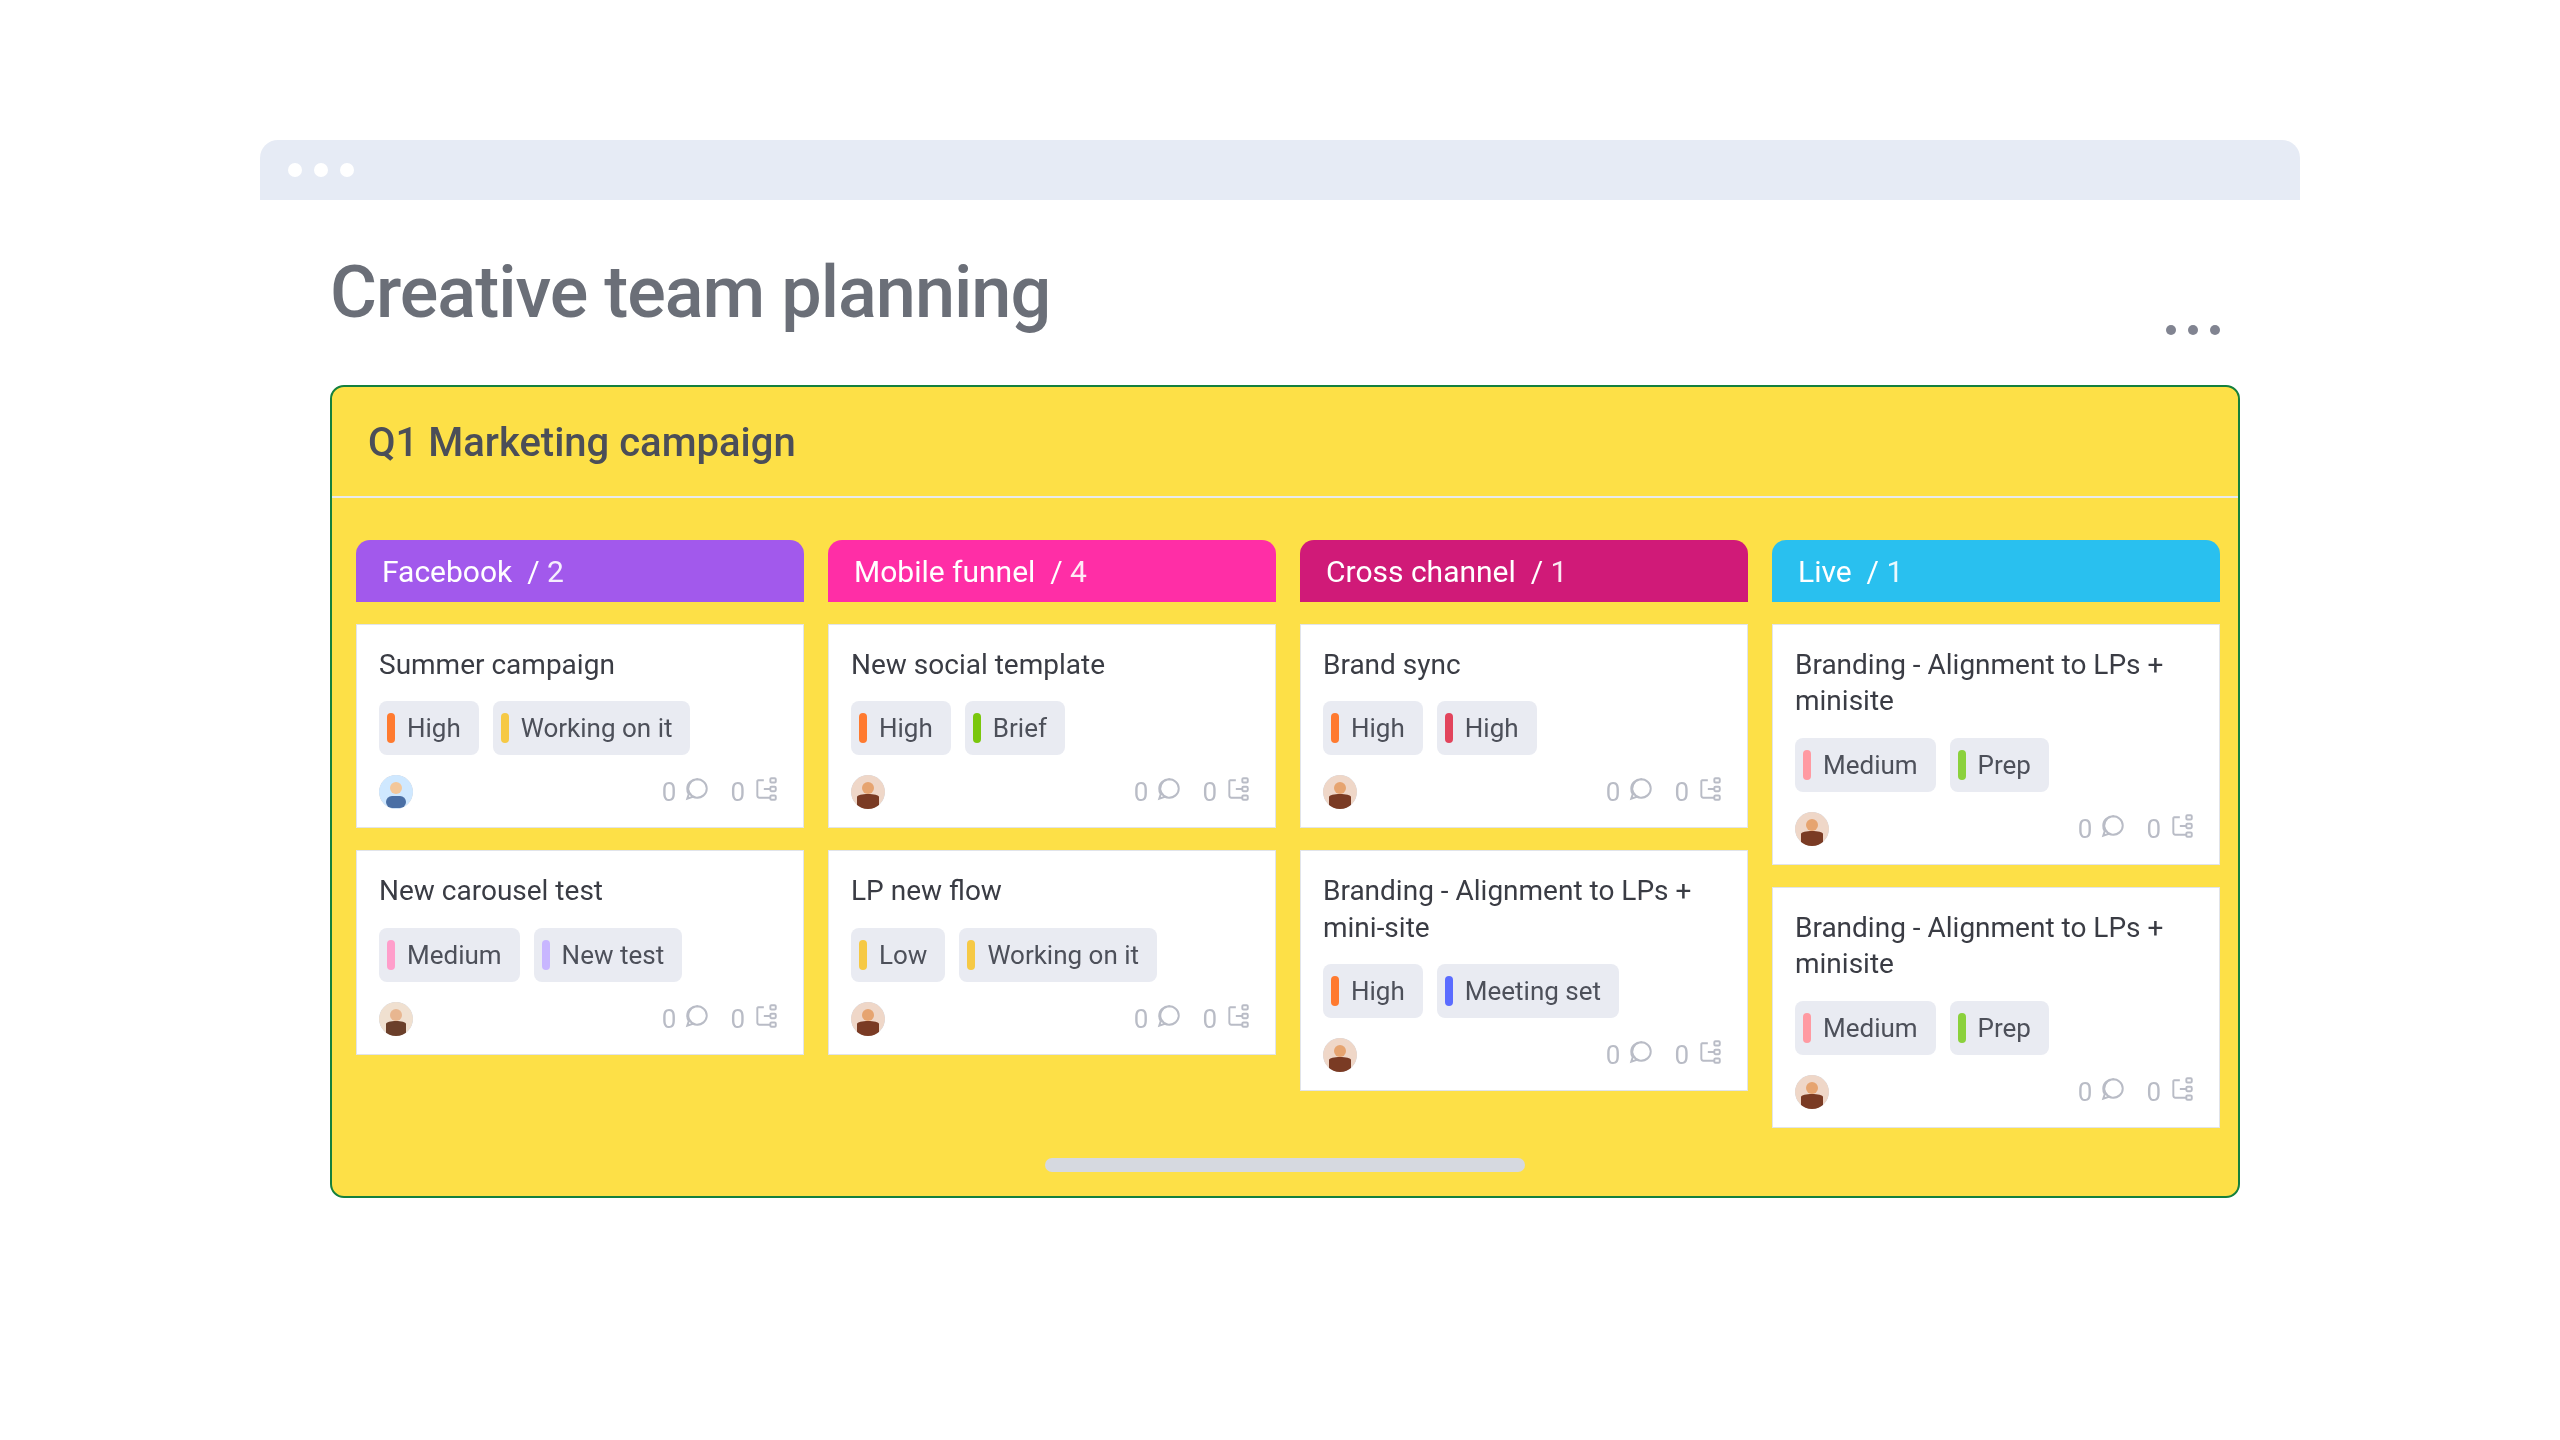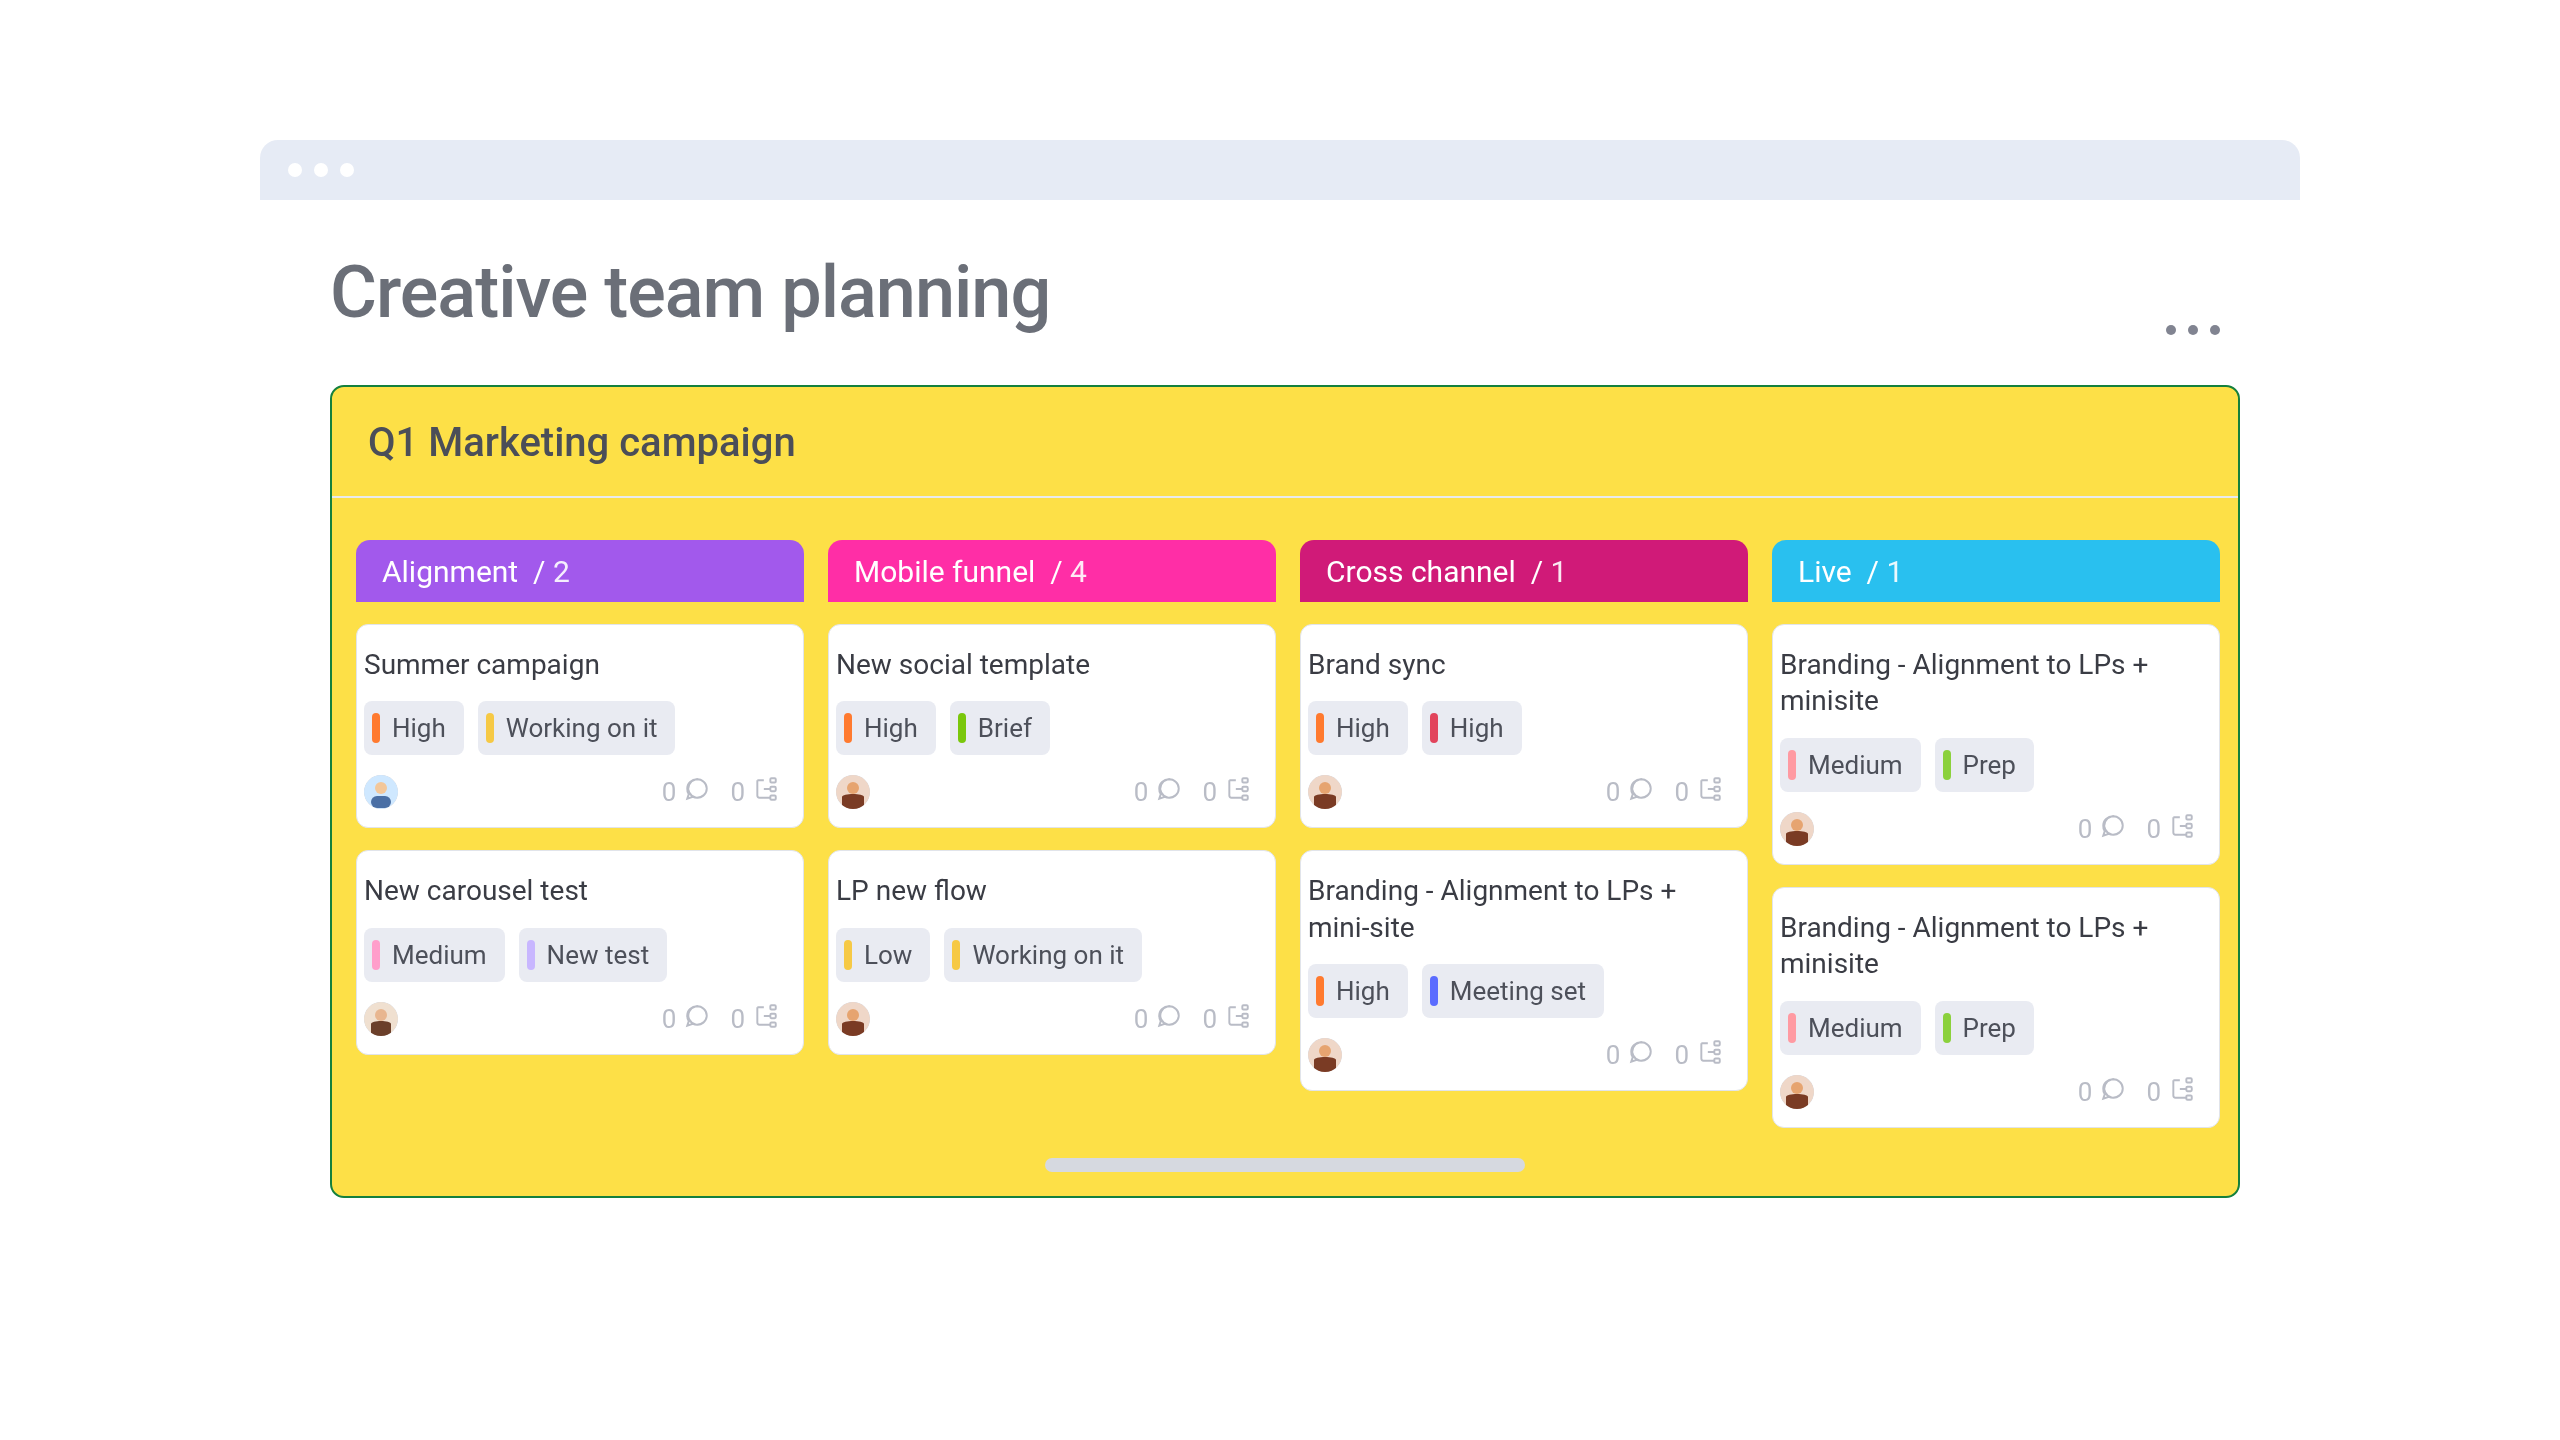--- a/index.html
+++ b/index.html
@@ -102,22 +102,22 @@
   .col-body {
     display: flex;
     flex-direction: column;
     gap: 22px;
     padding-top: 22px;
   }
 
   
   .card {
     border: 1.5px solid #e1e4ea;
-    border-radius: 12px;
-    padding: 22px 24px 18px 7px;
+    border-radius: 0;
+    padding: 22px 24px 18px 22px;
     background: #fff;
   }
   .card-title {
     font-size: 28px;
     font-weight: 400;
     color: #3a3c44;
     line-height: 1.3;
     margin-bottom: 18px;
   }
   .tags {
@@ -192,21 +192,21 @@
   </div>
 
   <div class="board-wrap">
     <div class="board">
       <div class="board-title-row">
         <div class="board-title">Q1 Marketing campaign</div>
       </div>
       <div class="columns" id="columns">
           <div class="column">
             <div class="col-header" style="background: rgb(162, 89, 236);">
-              <span>Alignment</span>
+              <span>Facebook</span>
               <span>&nbsp;&nbsp;/&nbsp;</span>
               <span class="count">2</span>
             </div>
             <div class="col-body">
               <div class="card">
                 <div class="card-title">Summer campaign</div>
                 <div class="tags">
                   <span class="tag">
                     <span class="bar" style="background: rgb(255, 122, 47);"></span>
                     <span>High</span>

